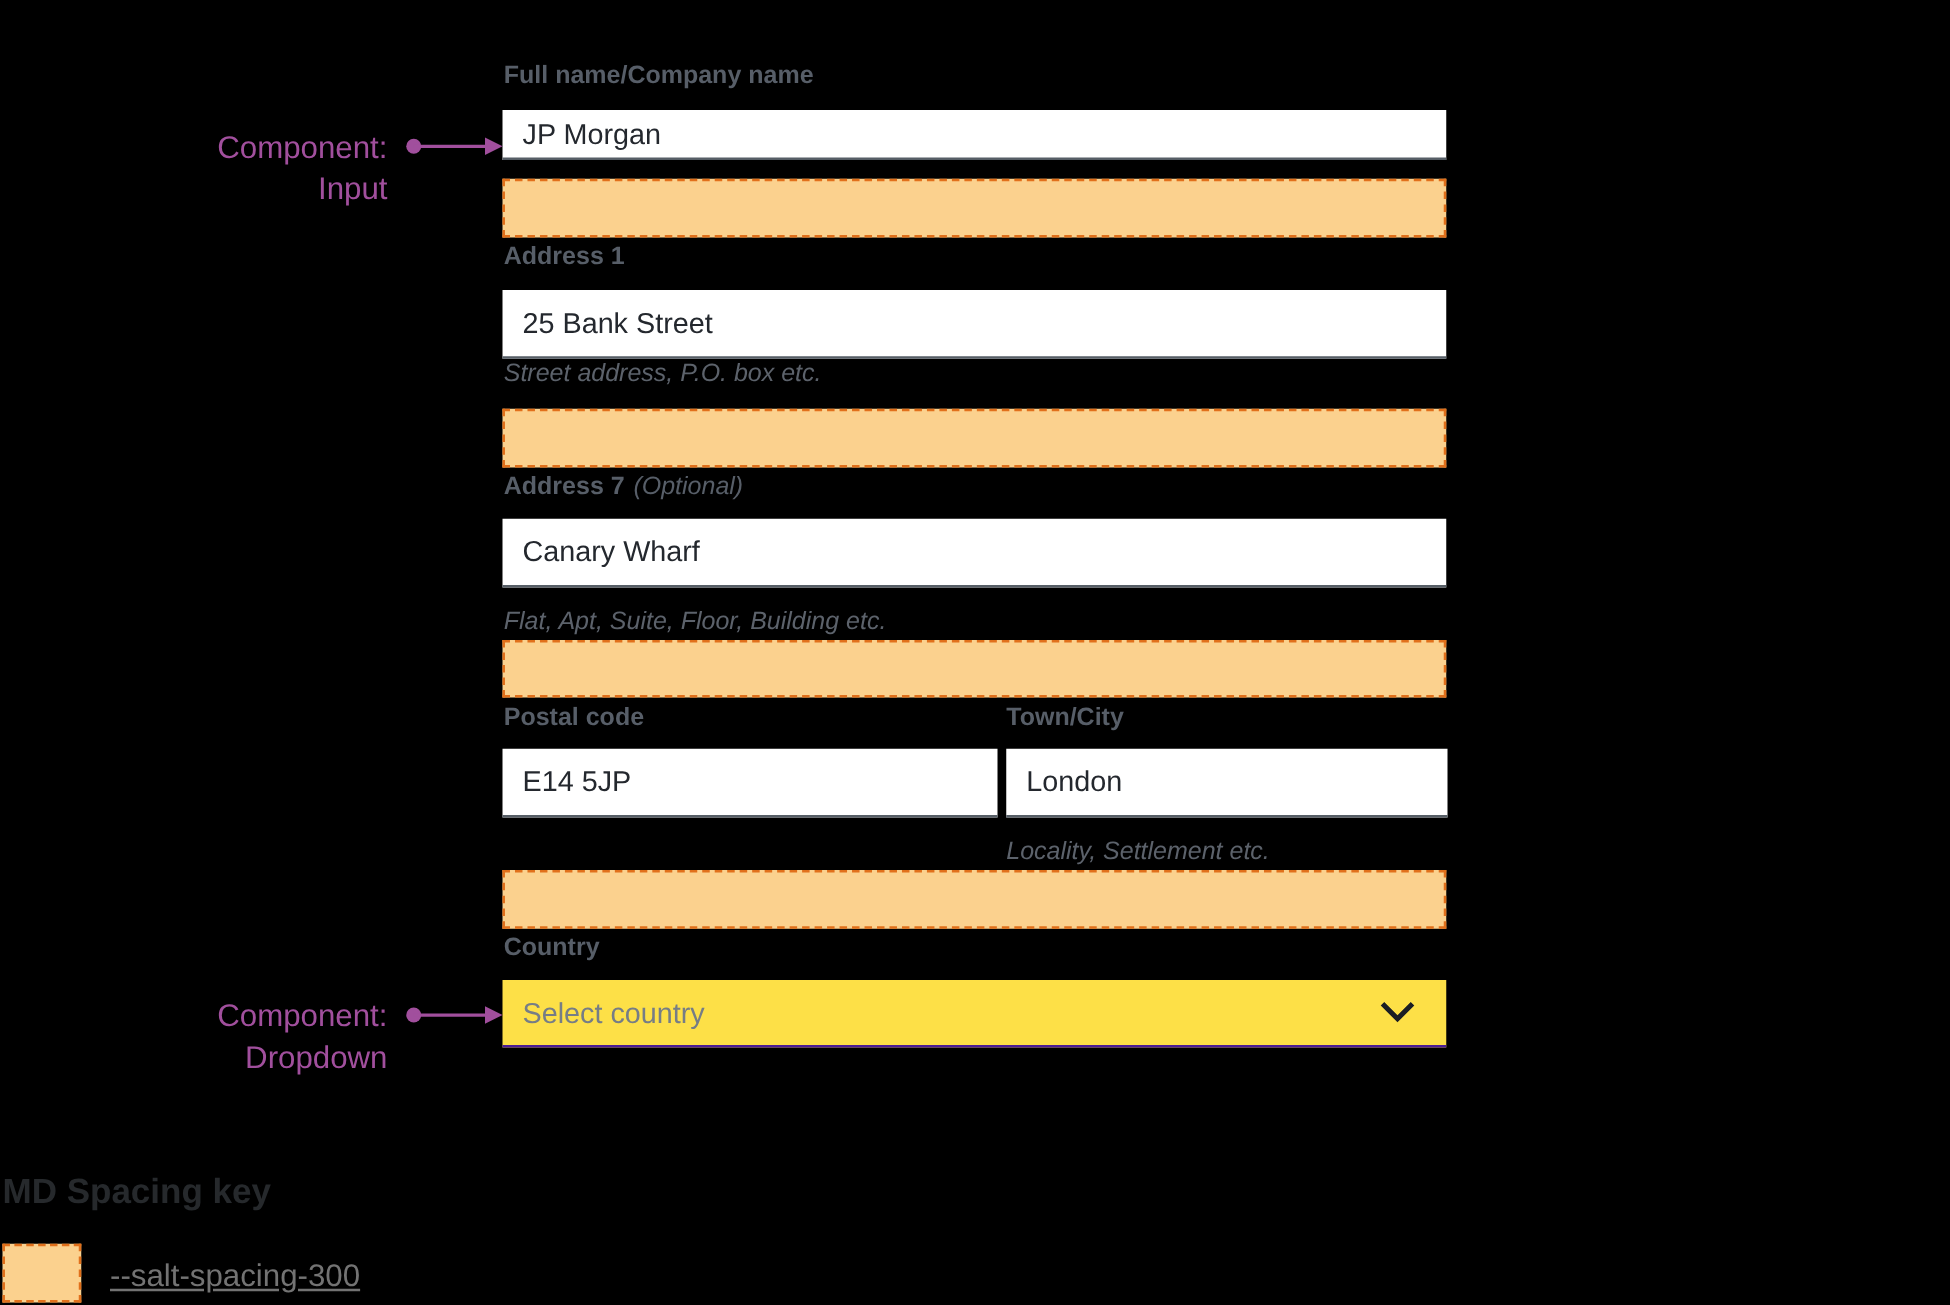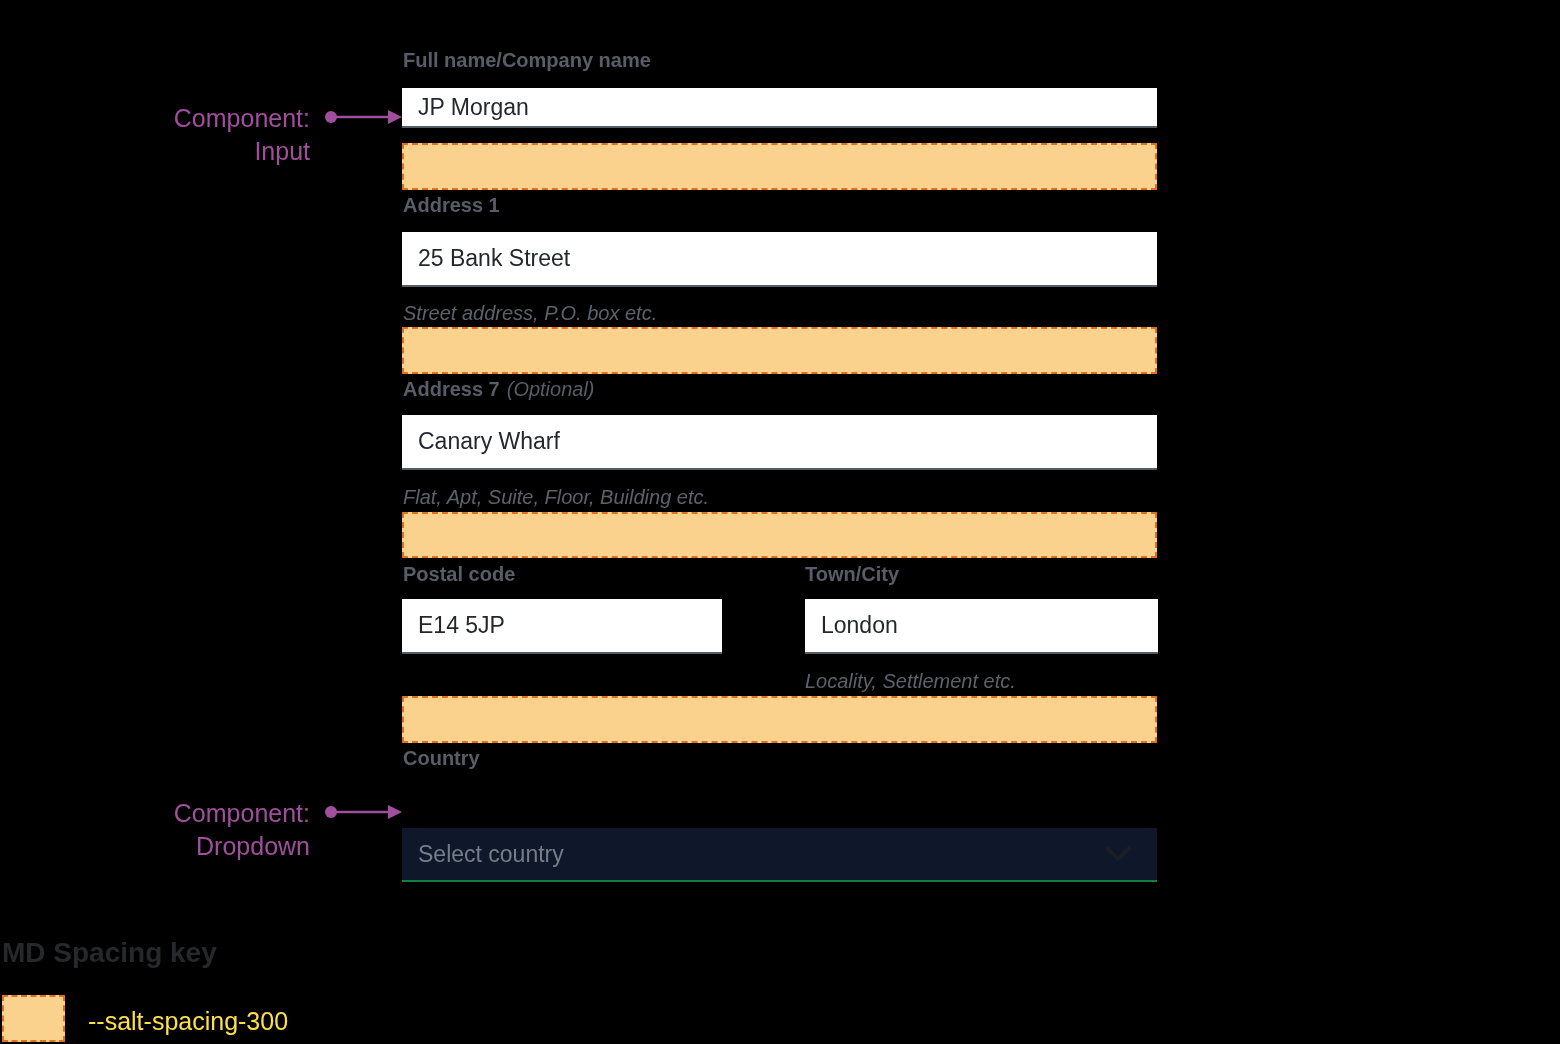--- a/index.html
+++ b/index.html
@@ -23,61 +23,61 @@
   
   .helper{color:#5C626B;font-size:20px;font-style:italic;line-height:22px;white-space:nowrap;}
 
   
   .space-block{
     position:absolute;background:#FBD18E;border:2px dashed #E1701B;
   }
 
   
   .dropdown{
-    position:absolute;background:#0f172a;border-bottom:2px solid #15803d;
+    position:absolute;background:#fde047;border-bottom:2px solid #4c1d95;
     display:flex;align-items:center;justify-content:space-between;
-    padding:0 24px 0 16px;cursor:pointer;margin-top:44px;
+    padding:0 24px 0 16px;cursor:pointer;
   }
   .dropdown .placeholder{color:#767D86;font-size:23px;}
 
   
   .annotation{
     position:absolute;color:#A14F9D;font-size:25px;line-height:33px;
     text-align:right;white-space:nowrap;
   }
   .annotation .comp-name{font-weight:400;}
 
   
   .key-title{color:#26292C;font-size:28px;font-weight:700;line-height:30px;}
-  .key-token{color:#fde047;font-size:25px;line-height:27px;}
+  .key-token{color:#737373;font-size:25px;line-height:27px;text-decoration:underline;}
 </style>
 </head>
 <body>
 
 <div id="stage">
 
   <div class="abs fld-label" style="left:403px;top:48px;">Full name/Company name</div>
   <input class="txt-input" style="left: 402px; top: 88px; width: 755px; height: 40px;" value="JP Morgan">
   <div class="space-block" style="left:402px;top:143px;width:755px;height:47px;"></div>
 
   <div class="abs fld-label" style="left:403px;top:193px;">Address 1</div>
   <input class="txt-input" style="left: 402px; top: 232px; width: 755px; height: 55px;" value="25 Bank Street">
-  <div class="abs helper" style="left:403px;top:302px;font-style:italic;">Street address, P.O. box etc.</div>
+  <div class="abs helper" style="left:403px;top:288px;font-style:italic;">Street address, P.O. box etc.</div>
   <div class="space-block" style="left:402px;top:327px;width:755px;height:47px;"></div>
 
   <div class="abs fld-label" style="left:403px;top:377px;">
     <span>Address 7</span><span class="optional">(Optional)</span>
   </div>
   <input class="txt-input" style="left: 402px; top: 415px; width: 755px; height: 55px;" value="Canary Wharf">
   <div class="abs helper" style="left:403px;top:486px;">Flat, Apt, Suite, Floor, Building etc.</div>
   <div class="space-block" style="left:402px;top:512px;width:755px;height:46px;"></div>
 
   <div class="abs fld-label" style="left:403px;top:562px;">Postal code</div>
   <div class="abs fld-label" style="left:805px;top:562px;">Town/City</div>
-  <input class="txt-input" style="left: 402px; top: 599px; width: 320px; height: 55px;" value="E14 5JP">
+  <input class="txt-input" style="left: 402px; top: 599px; width: 396px; height: 55px;" value="E14 5JP">
   <input class="txt-input" style="left: 805px; top: 599px; width: 353px; height: 55px;" value="London">
   <div class="abs helper" style="left:805px;top:670px;">Locality, Settlement etc.</div>
   <div class="space-block" style="left:402px;top:696px;width:755px;height:47px;"></div>
 
   <div class="abs fld-label" style="left:403px;top:746px;">Country</div>
   <div class="dropdown" style="left:402px;top:784px;width:755px;height:54px;">
     <span class="placeholder">Select country</span>
     <svg width="30" height="18" viewBox="0 0 30 18">
       <path d="M3 2 L15 14 L27 2" stroke="#1B1E24" stroke-width="4" fill="none"></path>
     </svg>

